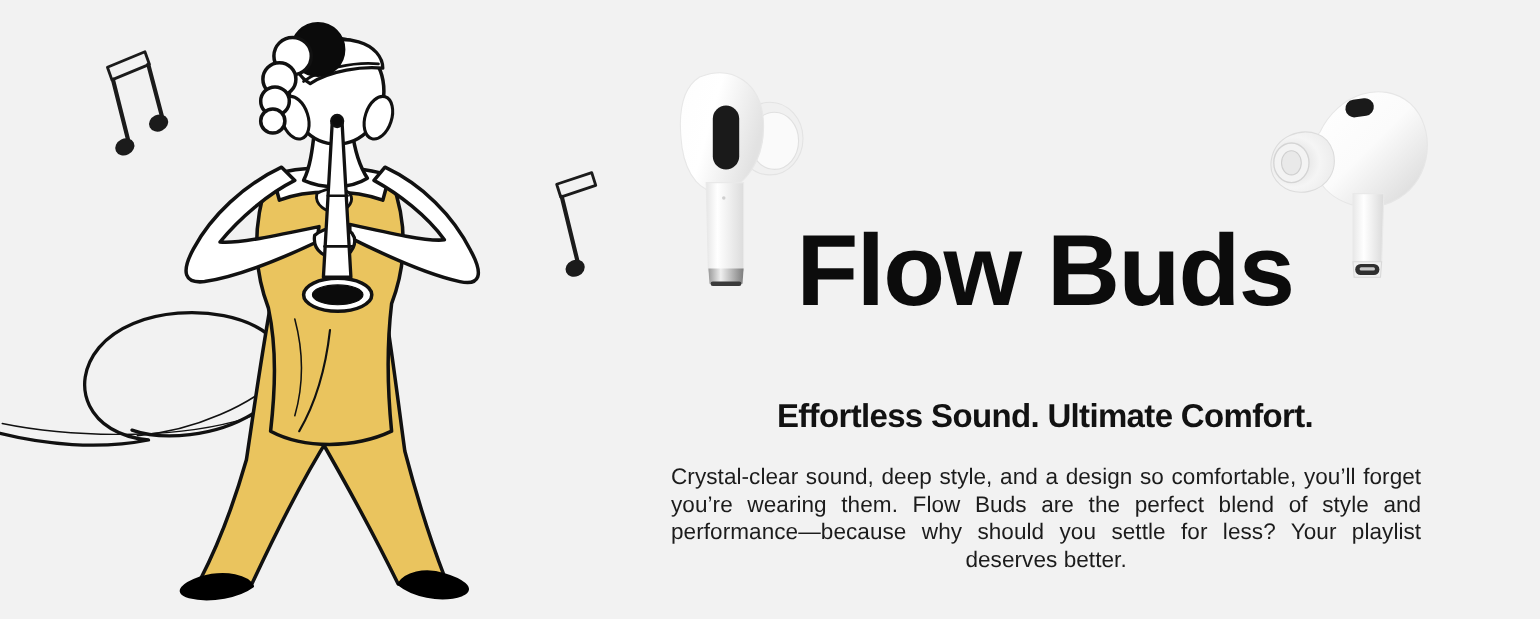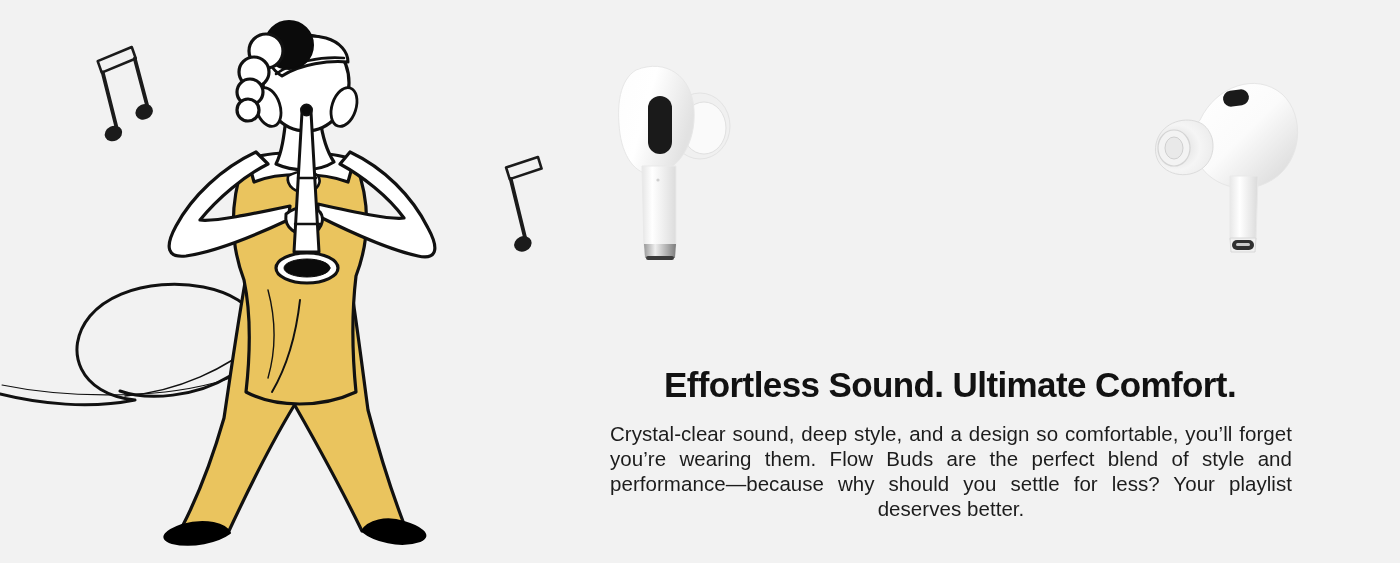--- a/index.html
+++ b/index.html
@@ -67,21 +67,21 @@
     letter-spacing: -1.5px;
     color: #0c0c0c;
     line-height: 1;
   }
   .tagline {
     position: absolute;
     left: 0;
     top: 337px;
     width: 700px;
     text-align: center;
-    font-size: 35px;
+    font-size: 30px;
     font-weight: 700;
     letter-spacing: -0.6px;
     color: #121212;
     line-height: 1.1;
   }
   .description {
     position: absolute;
     left: 10px;
     top: 400px;
     width: 682px;
@@ -268,17 +268,18 @@
 
       <path d="M92 118 L 120 118 L 118 182 L 92 182 Z" fill="url(#stemB)" stroke="#e9e9e9" stroke-width="1"></path>
 
       <path d="M92 180 L 118 180 L 117 194 L 93 194 Z" fill="#f0f0f0" stroke="#d8d8d8" stroke-width="1"></path>
       <rect x="94" y="182" width="22" height="10" rx="5" fill="#2f2f2f"></rect>
       <rect x="98" y="185" width="14" height="3" rx="1.5" fill="#c9c9c9"></rect>
     </svg>
   </div>
 
   <div class="content">
+    <h1 class="brand-title">Flow Buds</h1>
     <h2 class="tagline">Effortless Sound. Ultimate Comfort.</h2>
     <p class="description">Crystal-clear sound, deep style, and a design so comfortable, you’ll forget you’re wearing them. Flow Buds are the perfect blend of style and performance—because why should you settle for less? Your playlist deserves better.</p>
   </div>
 
 </div>
 
 </body></html>

